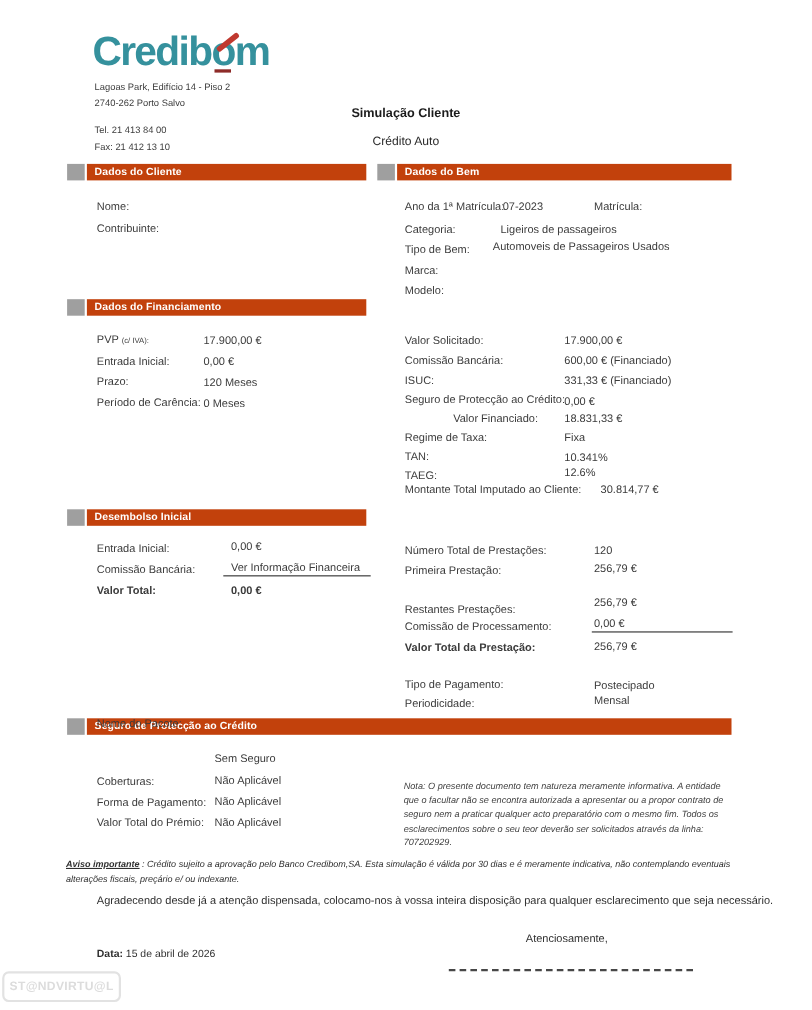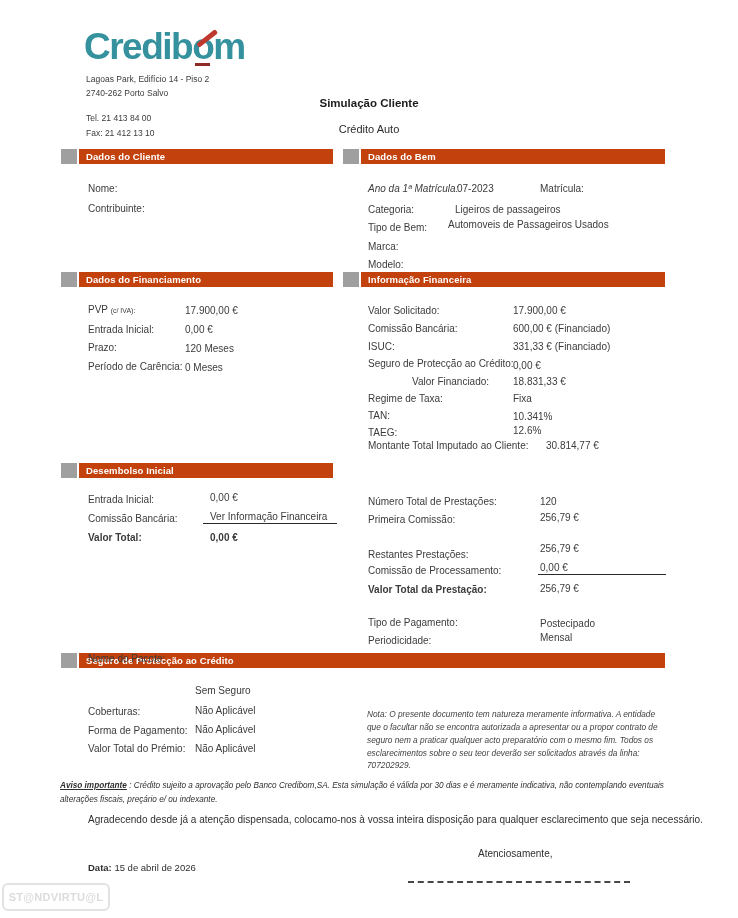--- a/index.html
+++ b/index.html
@@ -54,37 +54,33 @@
       <div class="bar">Dados do Cliente</div>
     </div>
   <div class="sec" style="left:343px; top:149px; width:322px;">
       <div class="g"></div>
       <div class="bar">Dados do Bem</div>
     </div>
   <div class="sec" style="left:61px; top:272px; width:272px;">
       <div class="g"></div>
       <div class="bar">Dados do Financiamento</div>
     </div>
-  <div class="sec" style="left:343px; top:272px; width:322px;">
-      <div class="g"></div>
-      <div class="bar">Informação Financeira</div>
-    </div>
   <div class="sec" style="left:61px; top:463px; width:272px;">
       <div class="g"></div>
       <div class="bar">Desembolso Inicial</div>
     </div>
   <div class="sec" style="left:61px; top:653px; width:604px;">
       <div class="g"></div>
       <div class="bar">Seguro de Protecção ao Crédito</div>
     </div>
 
   <div class="t" style="left:88px; top:183px;">Nome:</div>
   <div class="t" style="left:88px; top:203px;">Contribuinte:</div>
 
-  <div class="t" style="left:368px; top:183px;font-style:italic;">Ano da 1ª Matrícula:</div>
+  <div class="t" style="left:368px; top:183px;">Ano da 1ª Matrícula:</div>
   <div class="t" style="left:457px; top:183px;">07-2023</div>
   <div class="t" style="left:540px; top:183px;">Matrícula:</div>
   <div class="t" style="left:368px; top:204px;">Categoria:</div>
   <div class="t" style="left:455px; top:204px;">Ligeiros de passageiros</div>
   <div class="t" style="left:368px; top:222px;">Tipo de Bem:</div>
   <div class="t" style="left:448px; top:219px;">Automoveis de Passageiros Usados</div>
   <div class="t" style="left:368px; top:241px;">Marca:</div>
   <div class="t" style="left:368px; top:259px;">Modelo:</div>
 
   <div class="t" style="left:88px; top:304px;"><span>PVP</span> <span class="small">(c/ IVA):</span></div>
@@ -118,21 +114,21 @@
   <div class="t" style="left:88px; top:494px;">Entrada Inicial:</div>
   <div class="t" style="left:210px; top:492px;">0,00 €</div>
   <div class="t" style="left:88px; top:513px;">Comissão Bancária:</div>
   <div class="t" style="left:210px; top:511px;">Ver Informação Financeira</div>
   <div class="uline" style="left:203px; top:510px; width:134px; height:13px;"></div>
   <div class="t b" style="left:88px; top:532px;">Valor Total:</div>
   <div class="t b" style="left:210px; top:532px;">0,00 €</div>
 
   <div class="t" style="left:368px; top:496px;">Número Total de Prestações:</div>
   <div class="t" style="left:540px; top:496px;">120</div>
-  <div class="t" style="left:368px; top:514px;">Primeira Comissão:</div>
+  <div class="t" style="left:368px; top:514px;">Primeira Prestação:</div>
   <div class="t" style="left:540px; top:512px;">256,79 €</div>
   <div class="t" style="left:368px; top:549px;">Restantes Prestações:</div>
   <div class="t" style="left:540px; top:543px;">256,79 €</div>
   <div class="t" style="left:368px; top:565px;">Comissão de Processamento:</div>
   <div class="t" style="left:540px; top:562px;">0,00 €</div>
   <div class="uline" style="left:538px; top:561px; width:128px; height:13px;"></div>
   <div class="t b" style="left:368px; top:584px;">Valor Total da Prestação:</div>
   <div class="t" style="left:540px; top:583px;">256,79 €</div>
   <div class="t" style="left:368px; top:617px;">Tipo de Pagamento:</div>
   <div class="t" style="left:540px; top:618px;">Postecipado</div>

